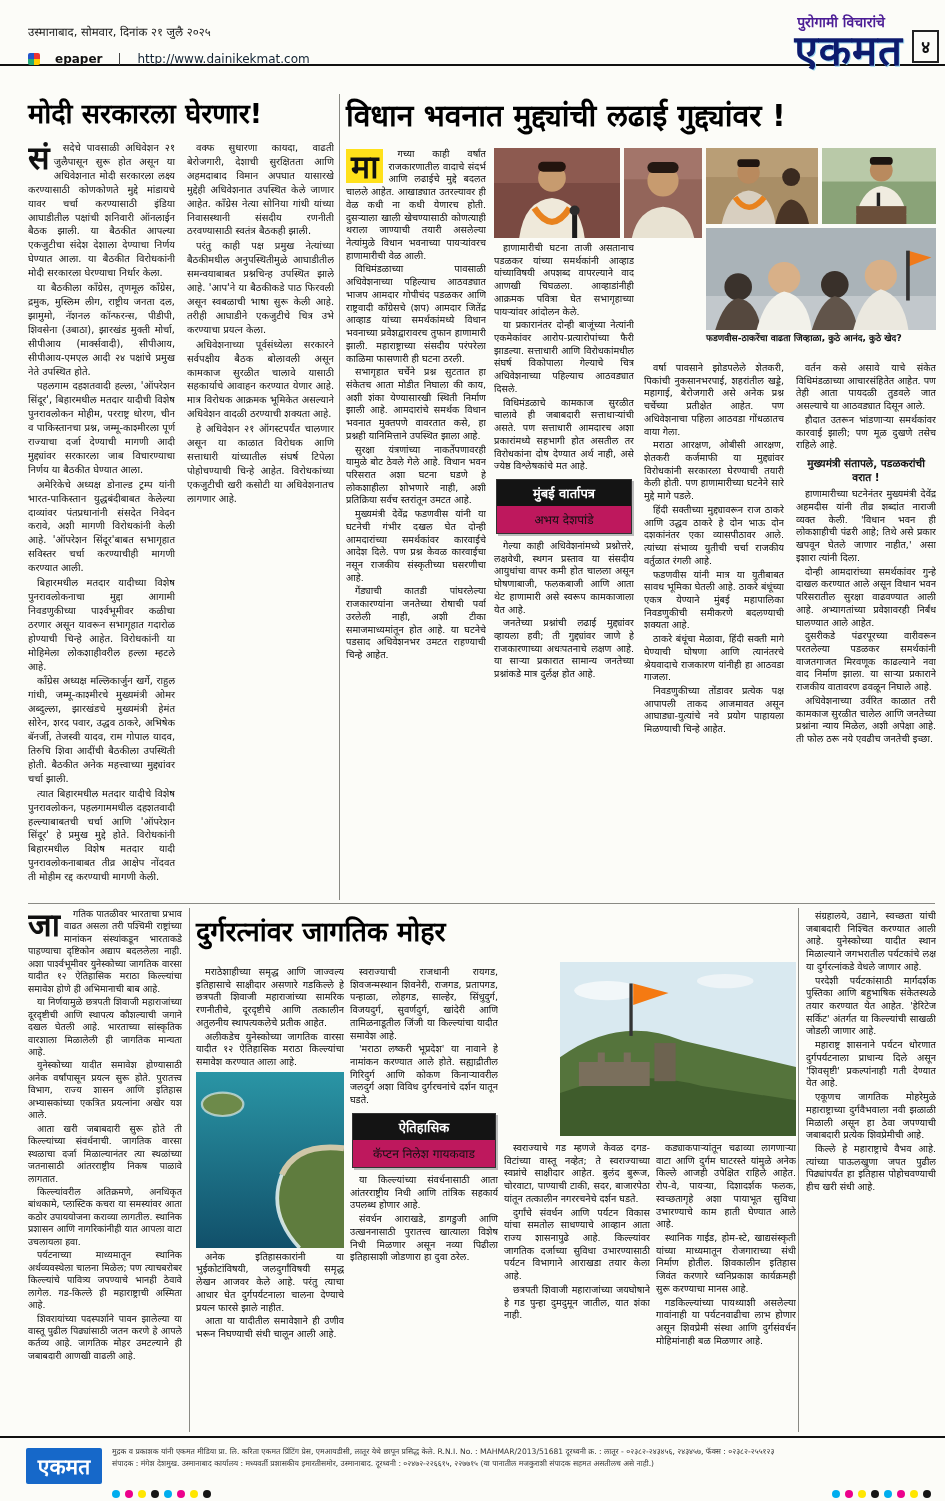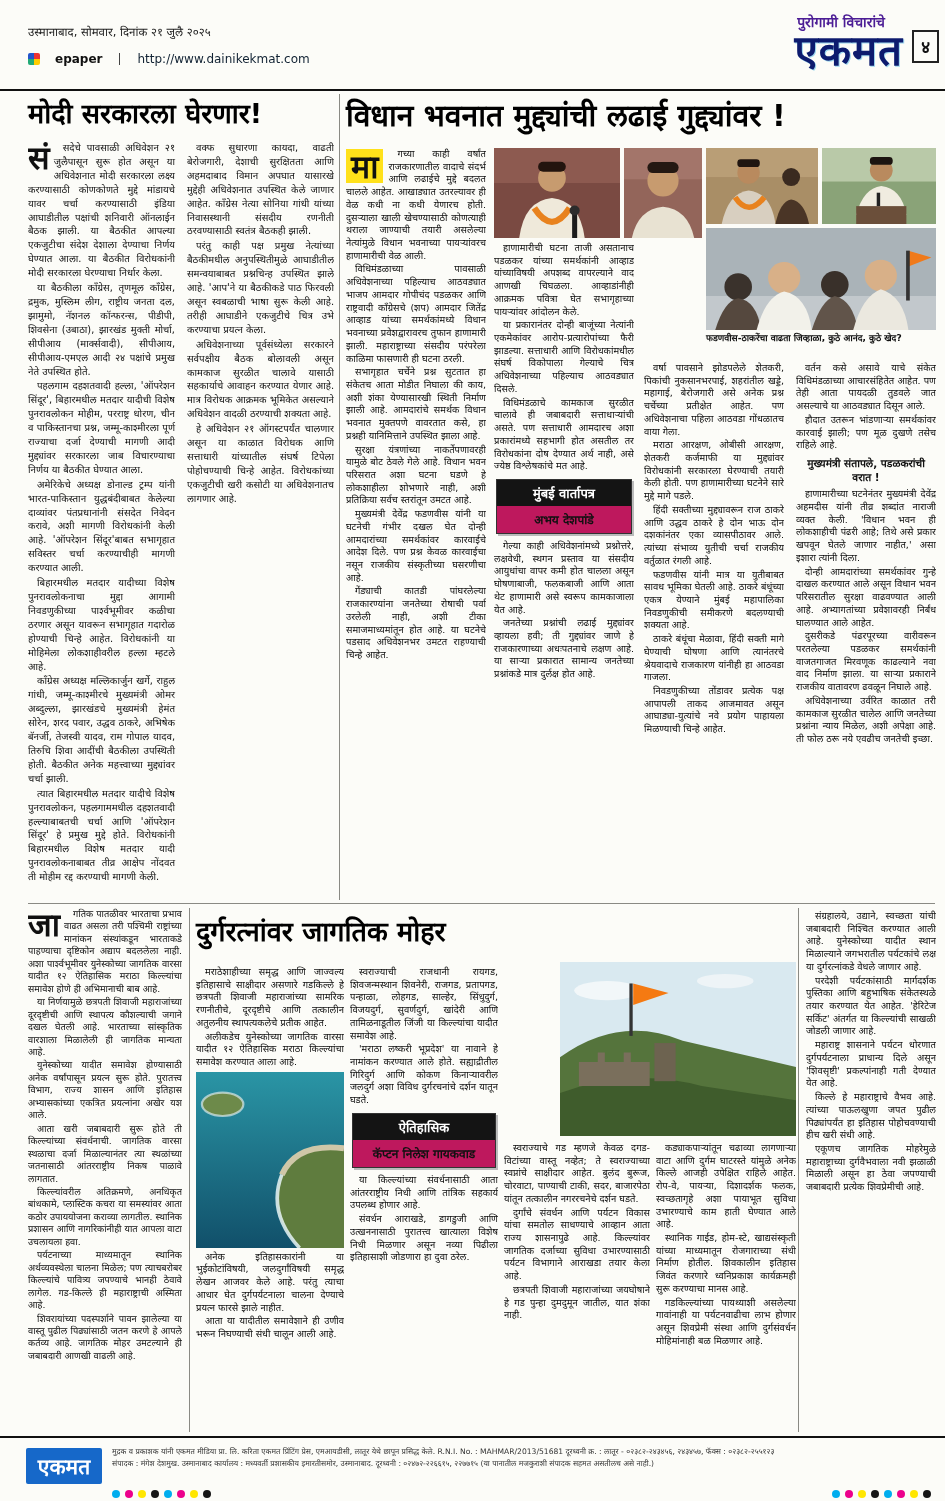--- a/index.html
+++ b/index.html
@@ -3,21 +3,21 @@
 <meta charset="utf-8">
 <style>
   * { margin:0; padding:0; box-sizing:border-box; }
   html,body { background:#d9d9d4; }
   .page {
     position:relative; width:945px; height:1501px; margin:0 auto;
     background:#fcfcf8; color:#111; overflow:hidden;
     font-family:"DejaVu Sans", sans-serif;
   }
   
-  .masthead { position:absolute; left:0; top:0; width:945px; height:91px; border-bottom:2px solid #111; }
+  .masthead { position:absolute; left:0; top:0; width:945px; height:66px; border-bottom:2px solid #111; }
   .dateline { position:absolute; left:28px; top:24px; font-size:11.5px; color:#222; }
   .epaper-row { position:absolute; left:28px; top:52px; font-size:12px; display:flex; align-items:center; gap:15px; }
   .epaper-icon { width:12px; height:12px; border-radius:2px; display:inline-block;
     background:conic-gradient(#e33 0 25%, #fc0 0 50%, #2a7 0 75%, #25c 0); }
   .epaper-label { font-weight:bold; }
   .pipe { display:inline-block; width:1px; height:12px; background:#444; margin:0 2px; }
   .website { color:#123; }
   .section-title { position:absolute; left:252px; top:12px; width:190px; text-align:center;
     font-size:29px; font-weight:bold; border-top:2px solid #000; border-bottom:2px solid #000;
     padding:2px 0 6px; }
@@ -50,21 +50,21 @@
   .photo { position:absolute; overflow:hidden; background:#888; }
   .photo svg { display:block; width:100%; height:100%; }
   .pA { left:148px; top:0; width:126px; height:90px; }
   .pB { left:278px; top:0; width:78px; height:90px; }
   .pC { left:360px; top:0; width:112px; height:76px; }
   .pD { left:476px; top:0; width:114px; height:76px; }
   .pE { left:360px; top:80px; width:230px; height:102px; }
   .a2caption { position:absolute; left:360px; top:185px; width:230px; font-size:9px; font-weight:bold; line-height:1.3; }
   .infobox { border:1px solid #333; margin:6px 2px; text-align:center; background:#be185d; box-shadow:2px 2px 0 #bbb; }
   .ib-head { background:#141414; color:#fff; font-size:13px; font-weight:bold; padding:4px 2px; }
-  .ib-author { font-size:12px; font-weight:bold; padding:5px 2px; color:#111; }
+  .ib-author { font-size:12px; font-weight:normal; padding:5px 2px; color:#111; }
   .subhead { font-size:10.5px; font-weight:bold; text-align:center; margin:5px 0 4px; line-height:1.3; }
   
   .art3 { position:absolute; left:28px; top:908px; width:154px; height:524px; overflow:hidden; }
   .art3 .body-p { font-size:9.3px; }
   .art4 { position:absolute; left:196px; top:908px; width:740px; height:524px; }
   .h-art4 { position:absolute; left:0; top:4px; width:600px; font-size:27px; }
   .fortimg { left:364px; top:54px; width:236px; height:174px; }
   .seaimg { position:relative; width:148px; height:176px; margin:3px 0; background:#247; }
   .seaimg svg { display:block; width:100%; height:100%; }
   .a4c1 { left:0; top:58px; width:148px; height:466px; }
@@ -304,22 +304,22 @@
       <p class="body-p">स्थानिक गाईड, होम-स्टे, खाद्यसंस्कृती यांच्या माध्यमातून रोजगाराच्या संधी निर्माण होतील. शिवकालीन इतिहास जिवंत करणारे ध्वनिप्रकाश कार्यक्रमही सुरू करण्याचा मानस आहे.</p>
       <p class="body-p">गडकिल्ल्यांच्या पायथ्याशी असलेल्या गावांनाही या पर्यटनवाढीचा लाभ होणार असून शिवप्रेमी संस्था आणि दुर्गसंवर्धन मोहिमांनाही बळ मिळणार आहे.</p>
     </div>
 
     <div class="vdiv" style="left:602px; top:0; height:524px;"></div>
 
     <div class="txtcol a4c5">
       <p class="body-p">संग्रहालये, उद्याने, स्वच्छता यांची जबाबदारी निश्चित करण्यात आली आहे. युनेस्कोच्या यादीत स्थान मिळाल्याने जगभरातील पर्यटकांचे लक्ष या दुर्गरत्नांकडे वेधले जाणार आहे.</p>
       <p class="body-p">परदेशी पर्यटकांसाठी मार्गदर्शक पुस्तिका आणि बहुभाषिक संकेतस्थळे तयार करण्यात येत आहेत. 'हेरिटेज सर्किट' अंतर्गत या किल्ल्यांची साखळी जोडली जाणार आहे.</p>
       <p class="body-p">महाराष्ट्र शासनाने पर्यटन धोरणात दुर्गपर्यटनाला प्राधान्य दिले असून 'शिवसृष्टी' प्रकल्पांनाही गती देण्यात येत आहे.</p>
+      <p class="body-p">एकूणच जागतिक मोहरेमुळे महाराष्ट्राच्या दुर्गवैभवाला नवी झळाळी मिळाली असून हा ठेवा जपण्याची जबाबदारी प्रत्येक शिवप्रेमीची आहे.</p>
       <p class="body-p">किल्ले हे महाराष्ट्राचे वैभव आहे. त्यांच्या पाऊलखुणा जपत पुढील पिढ्यांपर्यंत हा इतिहास पोहोचवण्याची हीच खरी संधी आहे.</p>
-      <p class="body-p">एकूणच जागतिक मोहरेमुळे महाराष्ट्राच्या दुर्गवैभवाला नवी झळाळी मिळाली असून हा ठेवा जपण्याची जबाबदारी प्रत्येक शिवप्रेमीची आहे.</p>
     </div>
   </article>
 
   <footer class="pfooter">
     <div class="flogo">एकमत</div>
     <div class="ftext">
       <div>मुद्रक व प्रकाशक यांनी एकमत मीडिया प्रा. लि. करिता एकमत प्रिंटिंग प्रेस, एमआयडीसी, लातूर येथे छापून प्रसिद्ध केले. R.N.I. No. : MAHMAR/2013/51681  दूरध्वनी क्र. : लातूर - ०२३८२-२४३४५६, २४३४५७, फॅक्स : ०२३८२-२५५१२३</div>
       <div>संपादक : मंगेश देशमुख. उस्मानाबाद कार्यालय : मध्यवर्ती प्रशासकीय इमारतीसमोर, उस्मानाबाद. दूरध्वनी : ०२४७२-२२६६१५, २२७७१५ (या पानातील मजकुराशी संपादक सहमत असतीलच असे नाही.)</div>
     </div>
     <div class="dots dotsL">

